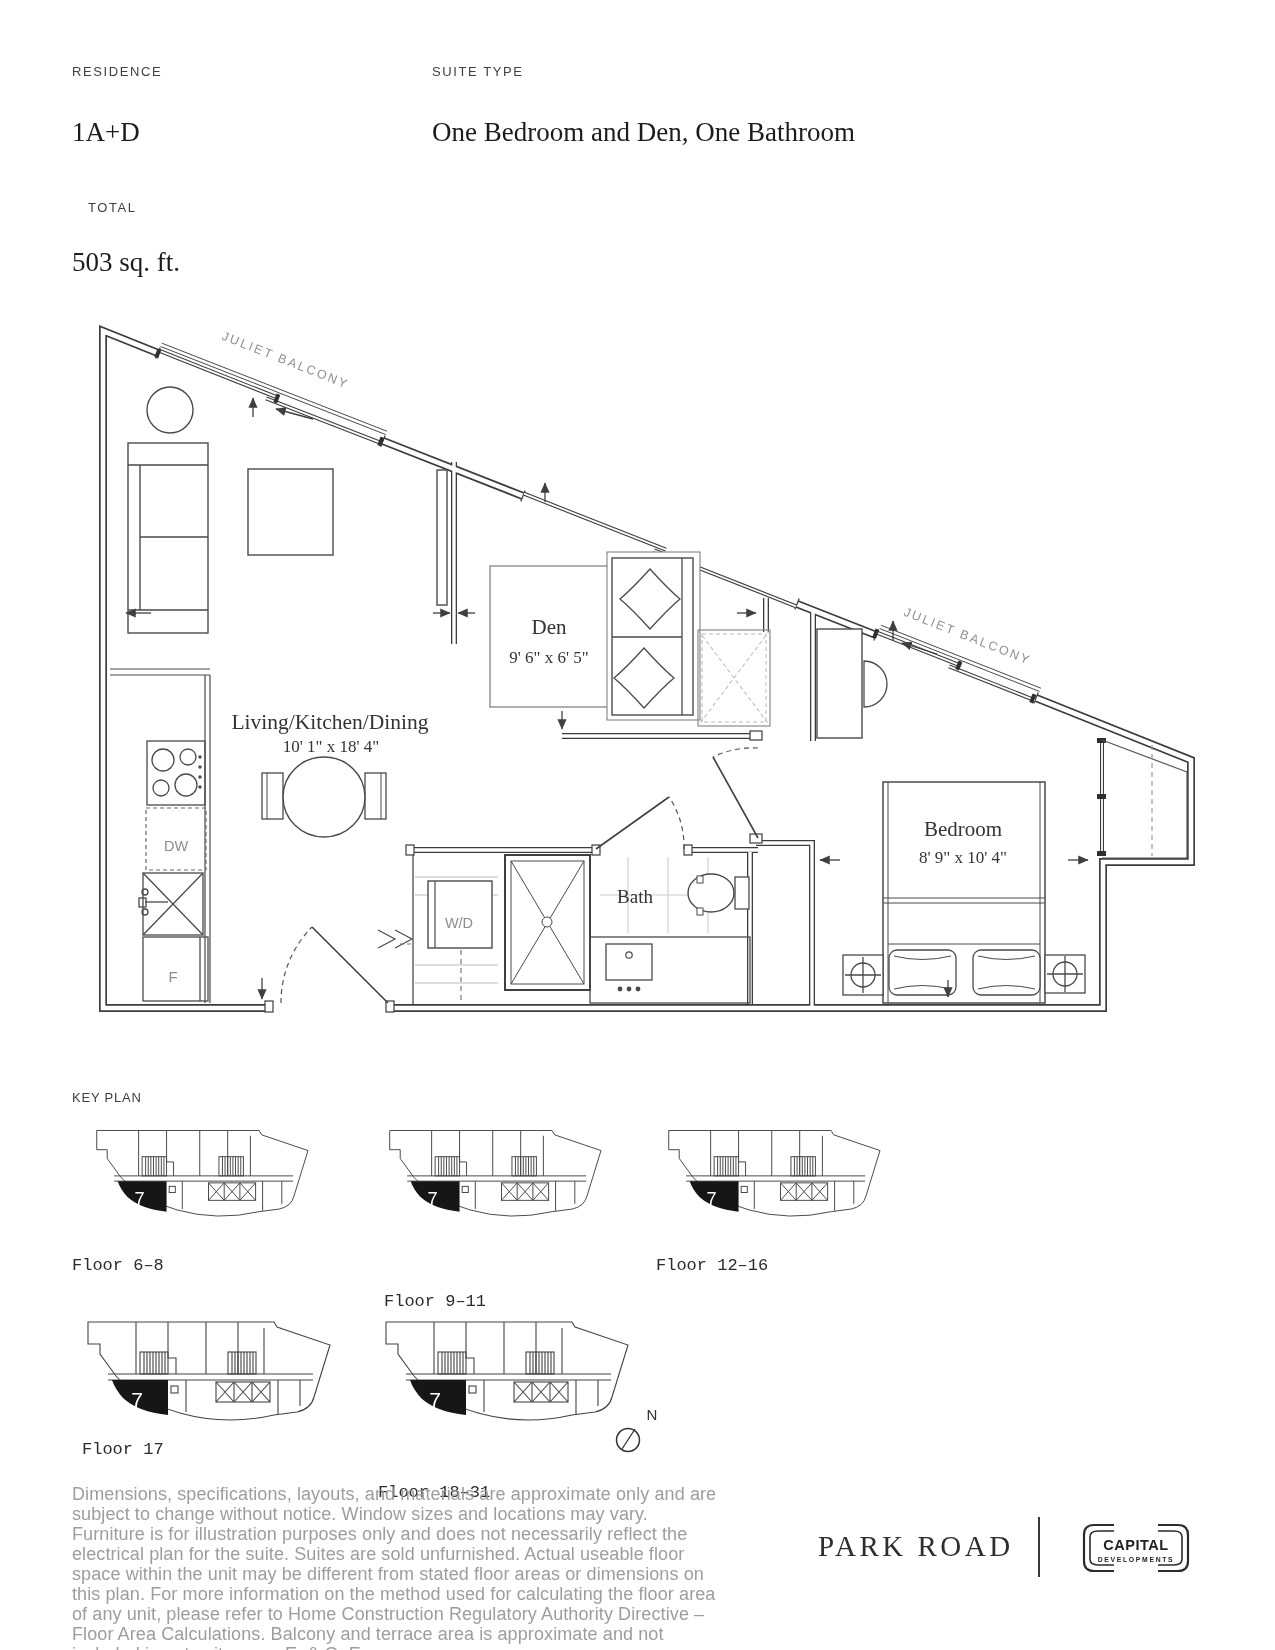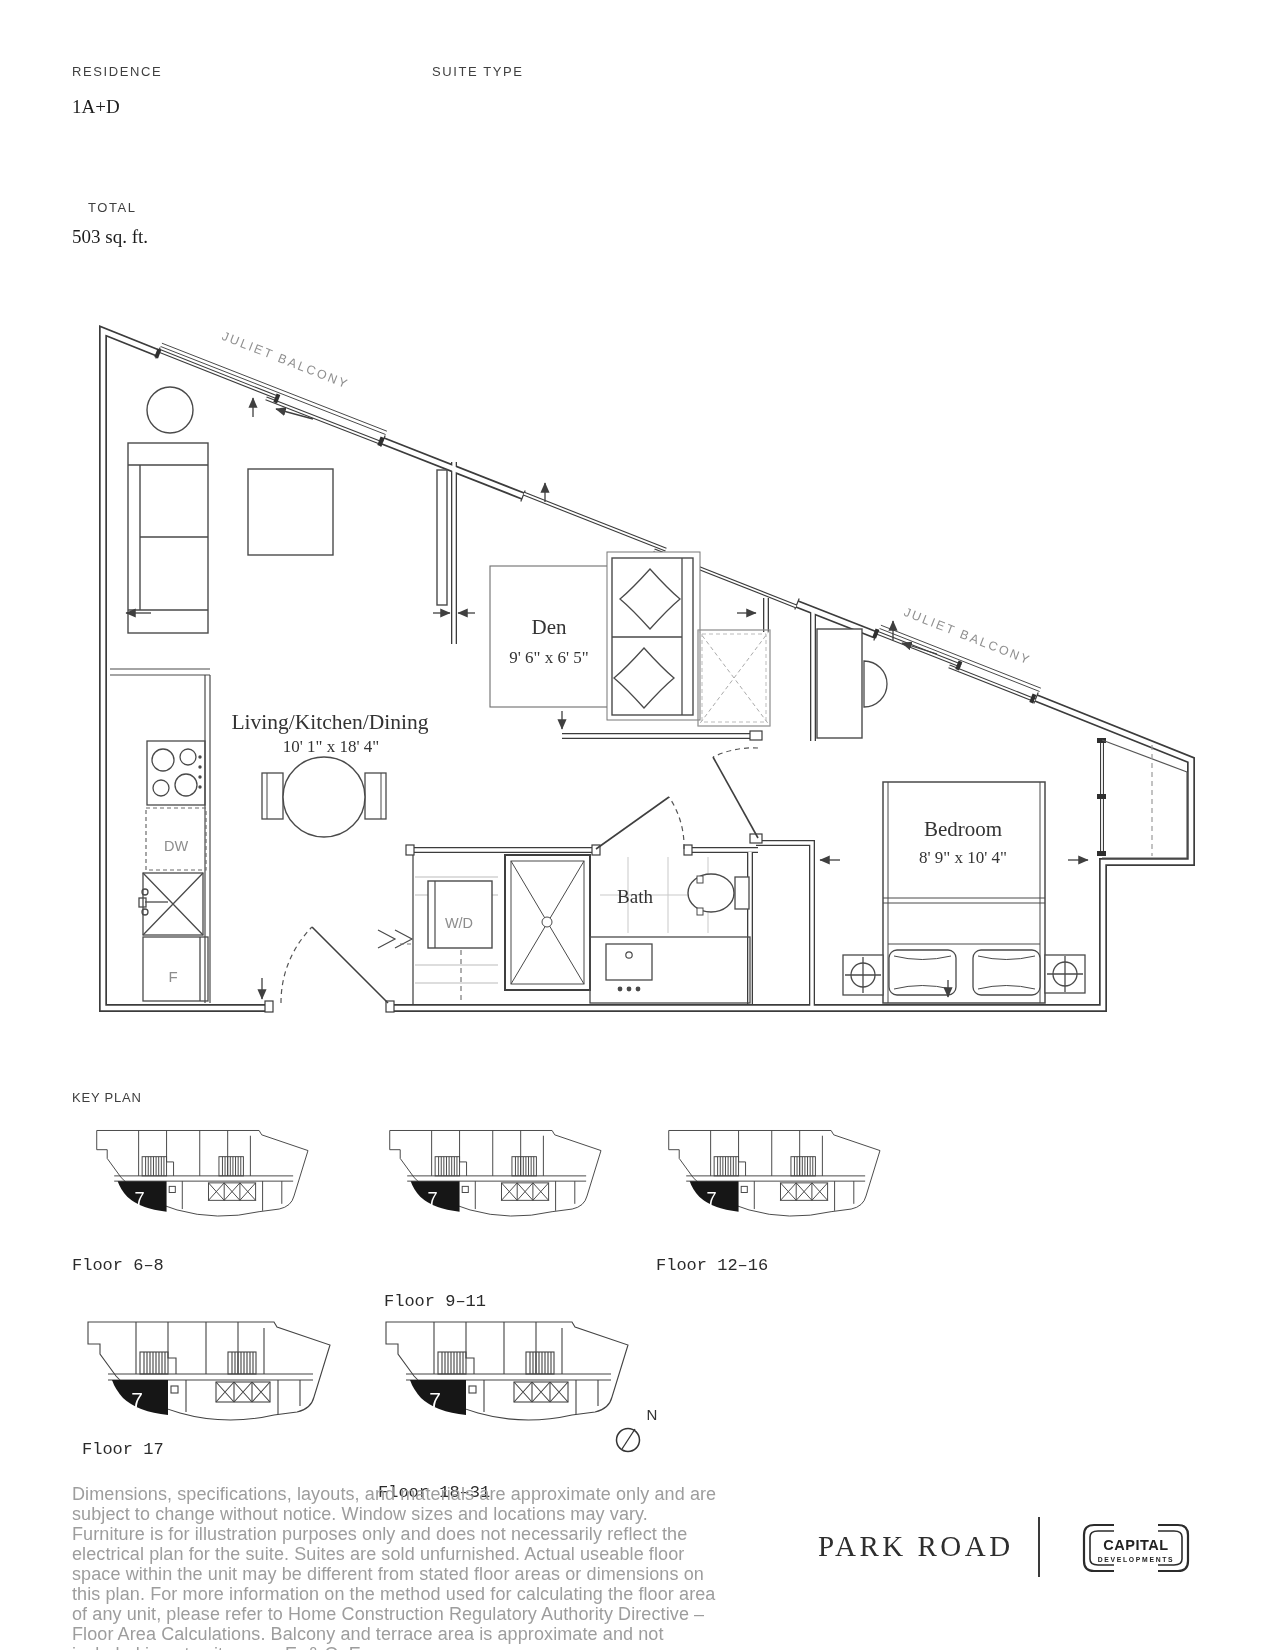--- a/index.html
+++ b/index.html
@@ -1,35 +1,36 @@
 <!DOCTYPE html>
 <html><head>
 <meta charset="utf-8">
 <style>
   html,body{margin:0;padding:0;background:#e8e8e8;}
   #page{position:relative;width:1275px;height:1650px;background:#ffffff;margin:0 auto;
         font-family:"Liberation Sans",sans-serif;overflow:hidden;padding-left:44px;}
   .abs{position:absolute;}
   .cap{font-size:13px;letter-spacing:1.6px;color:#3f3f3f;font-weight:500;}
-  .big{font-family:"Liberation Serif",serif;font-size:19px;color:#1c1c1c;font-weight:400;}
+  .big{font-family:"Liberation Serif",serif;font-size:27px;color:#1c1c1c;font-weight:400;margin-top:21px;}
   .floorlab{font-family:Liberation Mono, monospace;font-size:17px;color:#2b2b2b;}
   .disc{width:652px;font-size:18px;line-height:20px;color:#9d9d9d;letter-spacing:0.1px;}
   .brand{font-family:"Liberation Serif",serif;font-size:29px;letter-spacing:3.5px;color:#2e2e2e;font-weight:500;}
   .vdiv{width:2px;height:60px;background:#3a3a3a;}
   svg text{font-family:"Liberation Serif",serif;}
   text.sanslab{font-family:"Liberation Sans",sans-serif;}
 </style>
 </head>
 <body>
 
 <div id="page">
 
   <div class="abs cap" style="left:72px;top:64px;">RESIDENCE</div>
   <div class="abs big" style="left:72px;top:96px;">1A+D</div>
   <div class="abs cap" style="left:432px;top:64px;">SUITE TYPE</div>
+  <div class="abs big" style="left:432px;top:96px;">One Bedroom and Den, One Bathroom</div>
   <div class="abs cap" style="left:72px;top:200px;margin-left:16px;">TOTAL</div>
   <div class="abs big" style="left:72px;top:226px;text-align:center;">503 sq. ft.</div>
 
   <svg class="abs" style="left:85px;top:300px;" width="1120" height="720" viewBox="85 300 1120 720">
     <defs>
       <marker id="ah" markerWidth="9" markerHeight="7" refX="7.5" refY="3.5" orient="auto">
         <path d="M0,0 L8,3.5 L0,7 Z" fill="#3f3f3f"></path>
       </marker>
     </defs>
 

